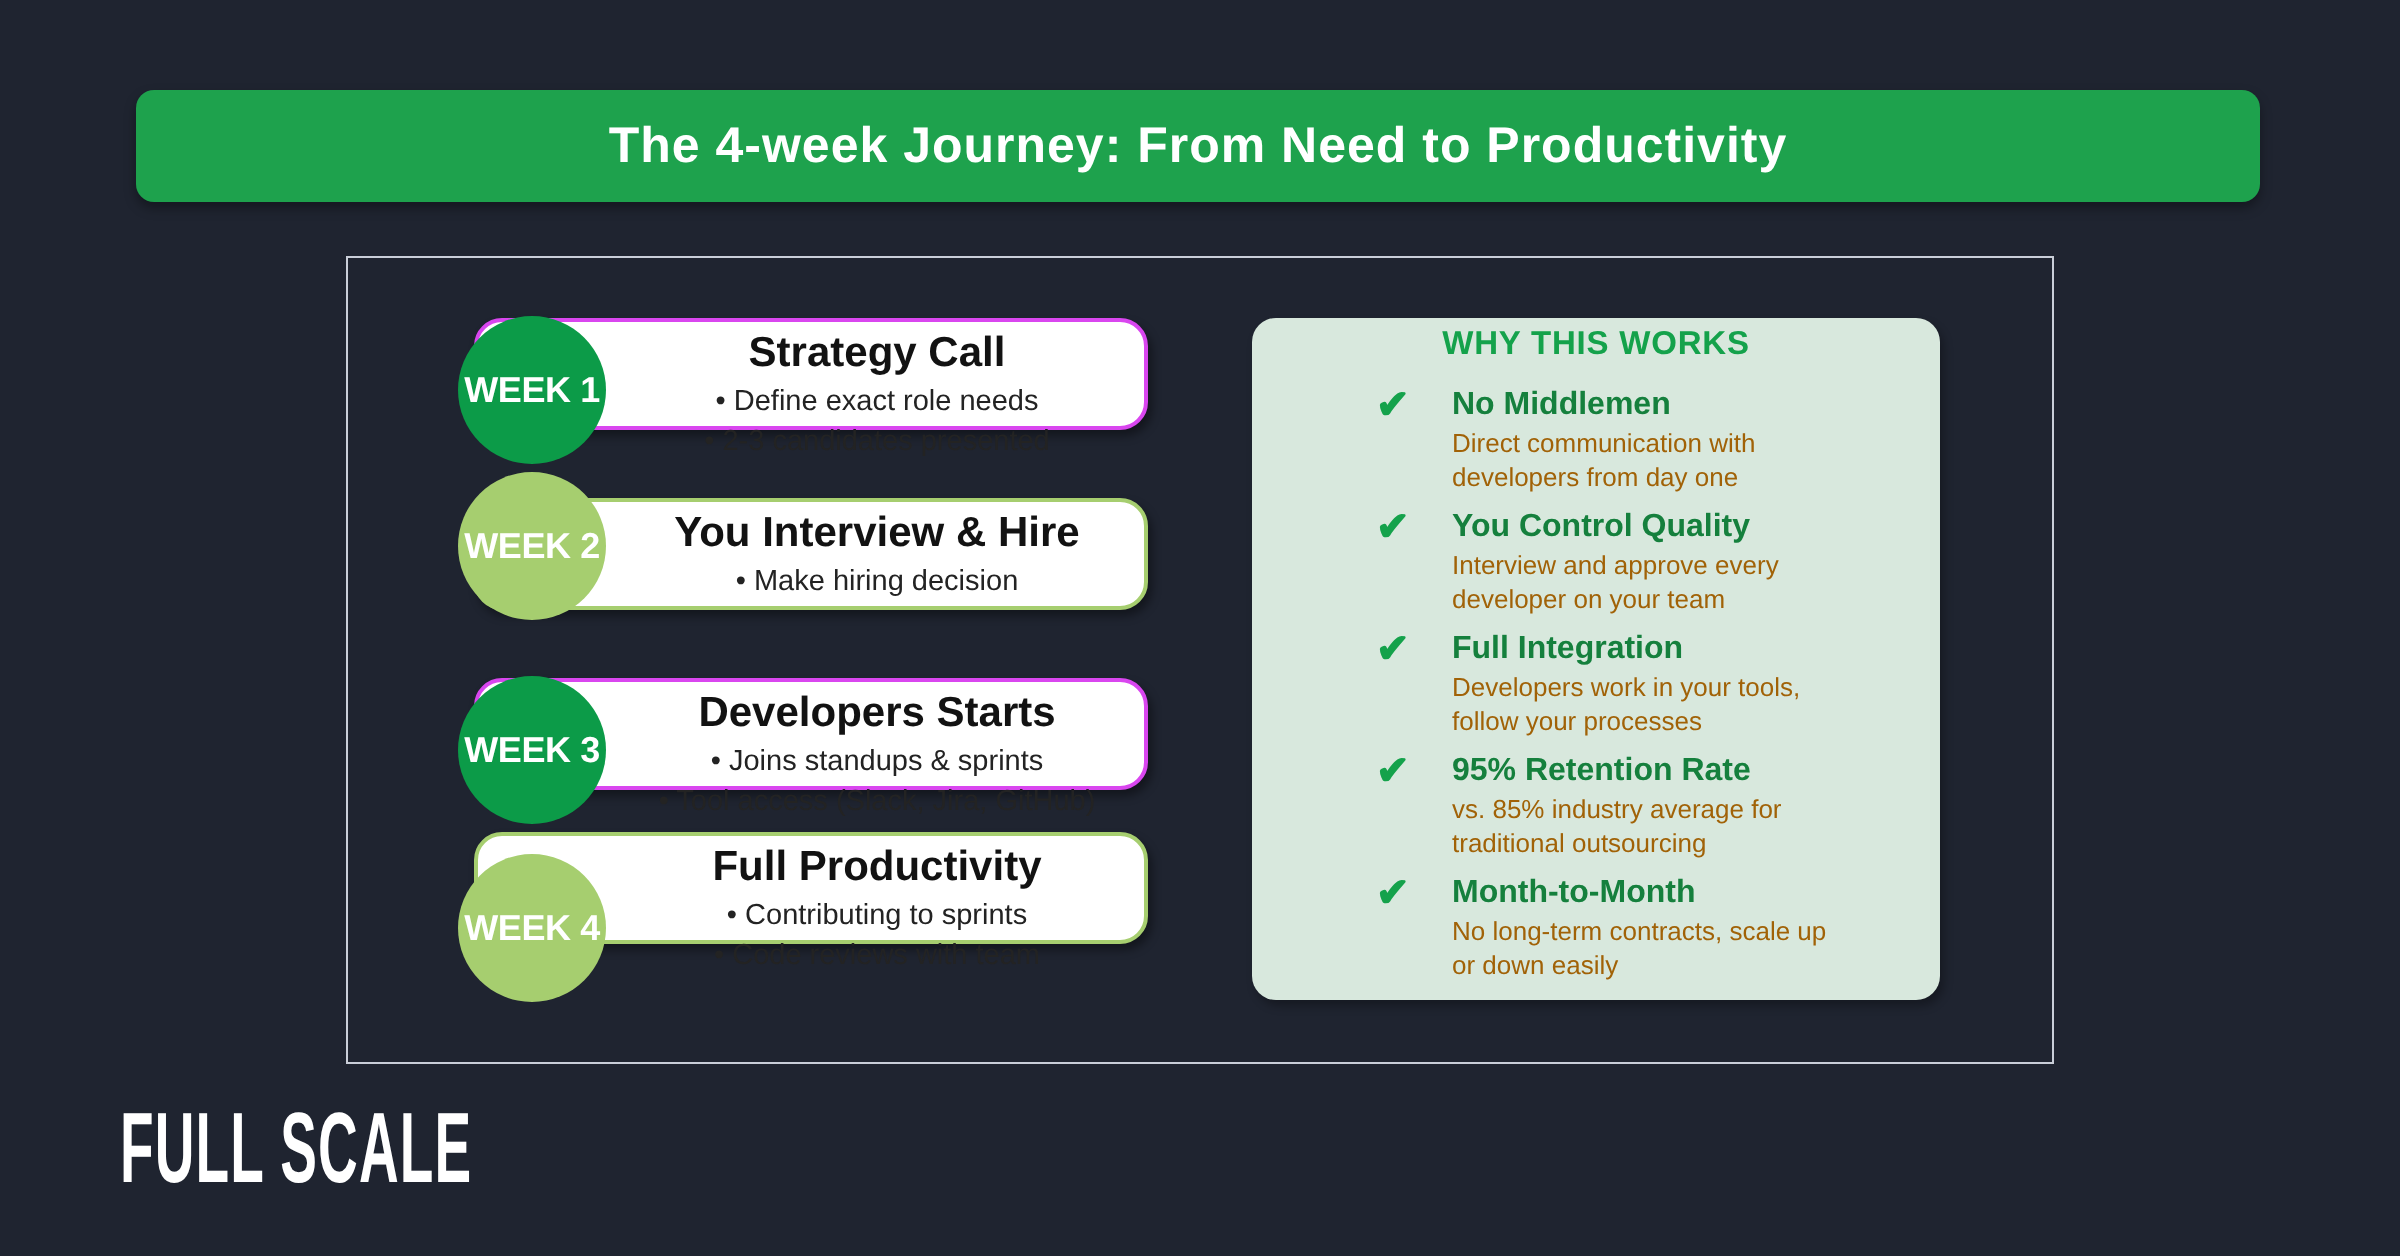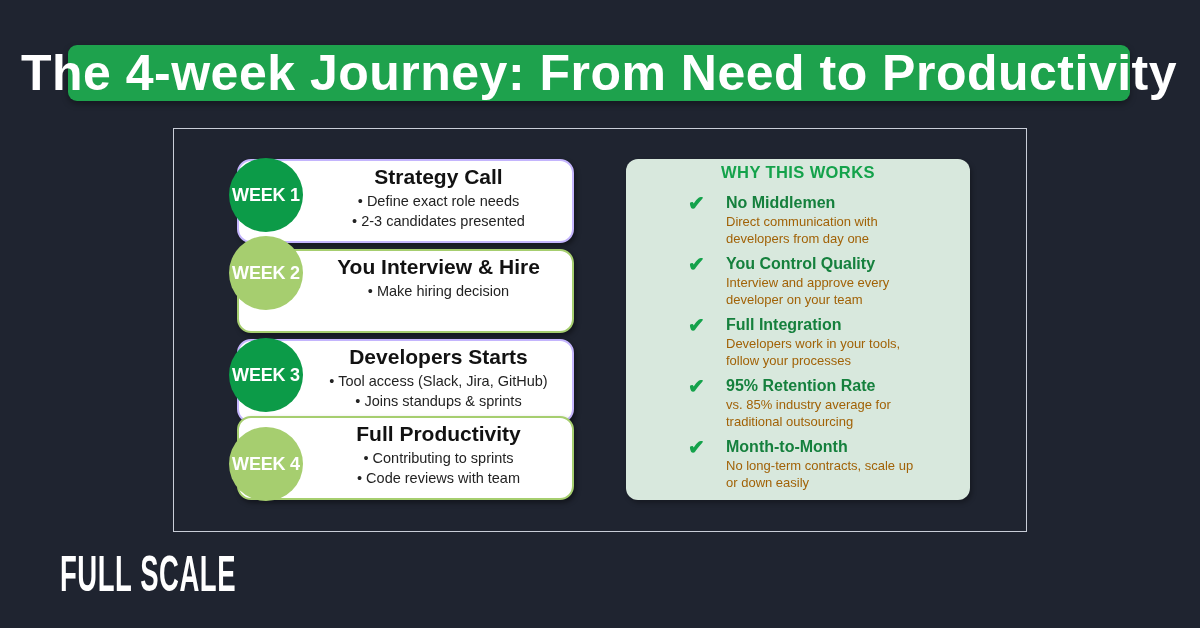--- a/index.html
+++ b/index.html
@@ -8,34 +8,34 @@
   .stage { position:relative; width:1200px; height:628px; background:#1F2430; }
 
   
   .banner {
     position:absolute; left:68px; top:45px; width:1062px; height:56px;
     background:#1EA24D; border-radius:9px;
     display:flex; align-items:center; justify-content:center;
     box-shadow:0 3px 6px rgba(0,0,0,0.35);
   }
   .banner span {
-    color:#FFFFFF; font-size:50px; font-weight:bold; letter-spacing:0.5px;
+    color:#FFFFFF; font-size:25px; font-weight:bold; letter-spacing:0.5px;
     white-space:nowrap;
   }
 
   
   .frame {
     position:absolute; left:173px; top:128px; width:854px; height:404px;
     border:1px solid #C9CED8;
   }
 
   
   .card {
-    position:absolute; left:237px; width:337px; height:84px;
-    background:#FFFFFF; border-radius:14px; border:2px solid #c4b5fd;
+    position:absolute; left:237px; width:337px; height:56px;
+    background:#FFFFFF; border-radius:14px; border:2px solid #d946ef;
     box-shadow:2px 3px 5px rgba(0,0,0,0.4);
     display:flex; flex-direction:column; align-items:center;
     padding:4px 6px 0 72px; text-align:center; z-index:1;
   }
   .card.tone-light { border-color:#A6CE6F; }
   .card-1 { top:159px; } .card-2 { top:249px; } .card-3 { top:339px; } .card-4 { top:416px; }
   .card-title { font-size:21px; font-weight:bold; color:#121212; white-space:nowrap; line-height:1.15; margin-bottom:2px; }
   .card-bullet { font-size:14.5px; color:#232323; line-height:1.4; white-space:nowrap; }
   .card-bullet::before { content:"• "; }
 
@@ -98,22 +98,22 @@
   <div class="card card-2 tone-light">
     <div class="card-title">You Interview &amp; Hire</div>
     <div class="card-bullet">Make hiring decision</div>
   </div>
   <div class="circle tone-light circ-2">
     <span>WEEK 2</span>
   </div>
 
   <div class="card card-3 tone-dark">
     <div class="card-title">Developers Starts</div>
+    <div class="card-bullet">Joins standups &amp; sprints</div>
     <div class="card-bullet">Tool access (Slack, Jira, GitHub)</div>
-    <div class="card-bullet">Joins standups &amp; sprints</div>
   </div>
   <div class="circle tone-dark circ-3">
     <span>WEEK 3</span>
   </div>
 
   <div class="card card-4 tone-light">
     <div class="card-title">Full Productivity</div>
     <div class="card-bullet">Contributing to sprints</div>
     <div class="card-bullet">Code reviews with team</div>
   </div>

